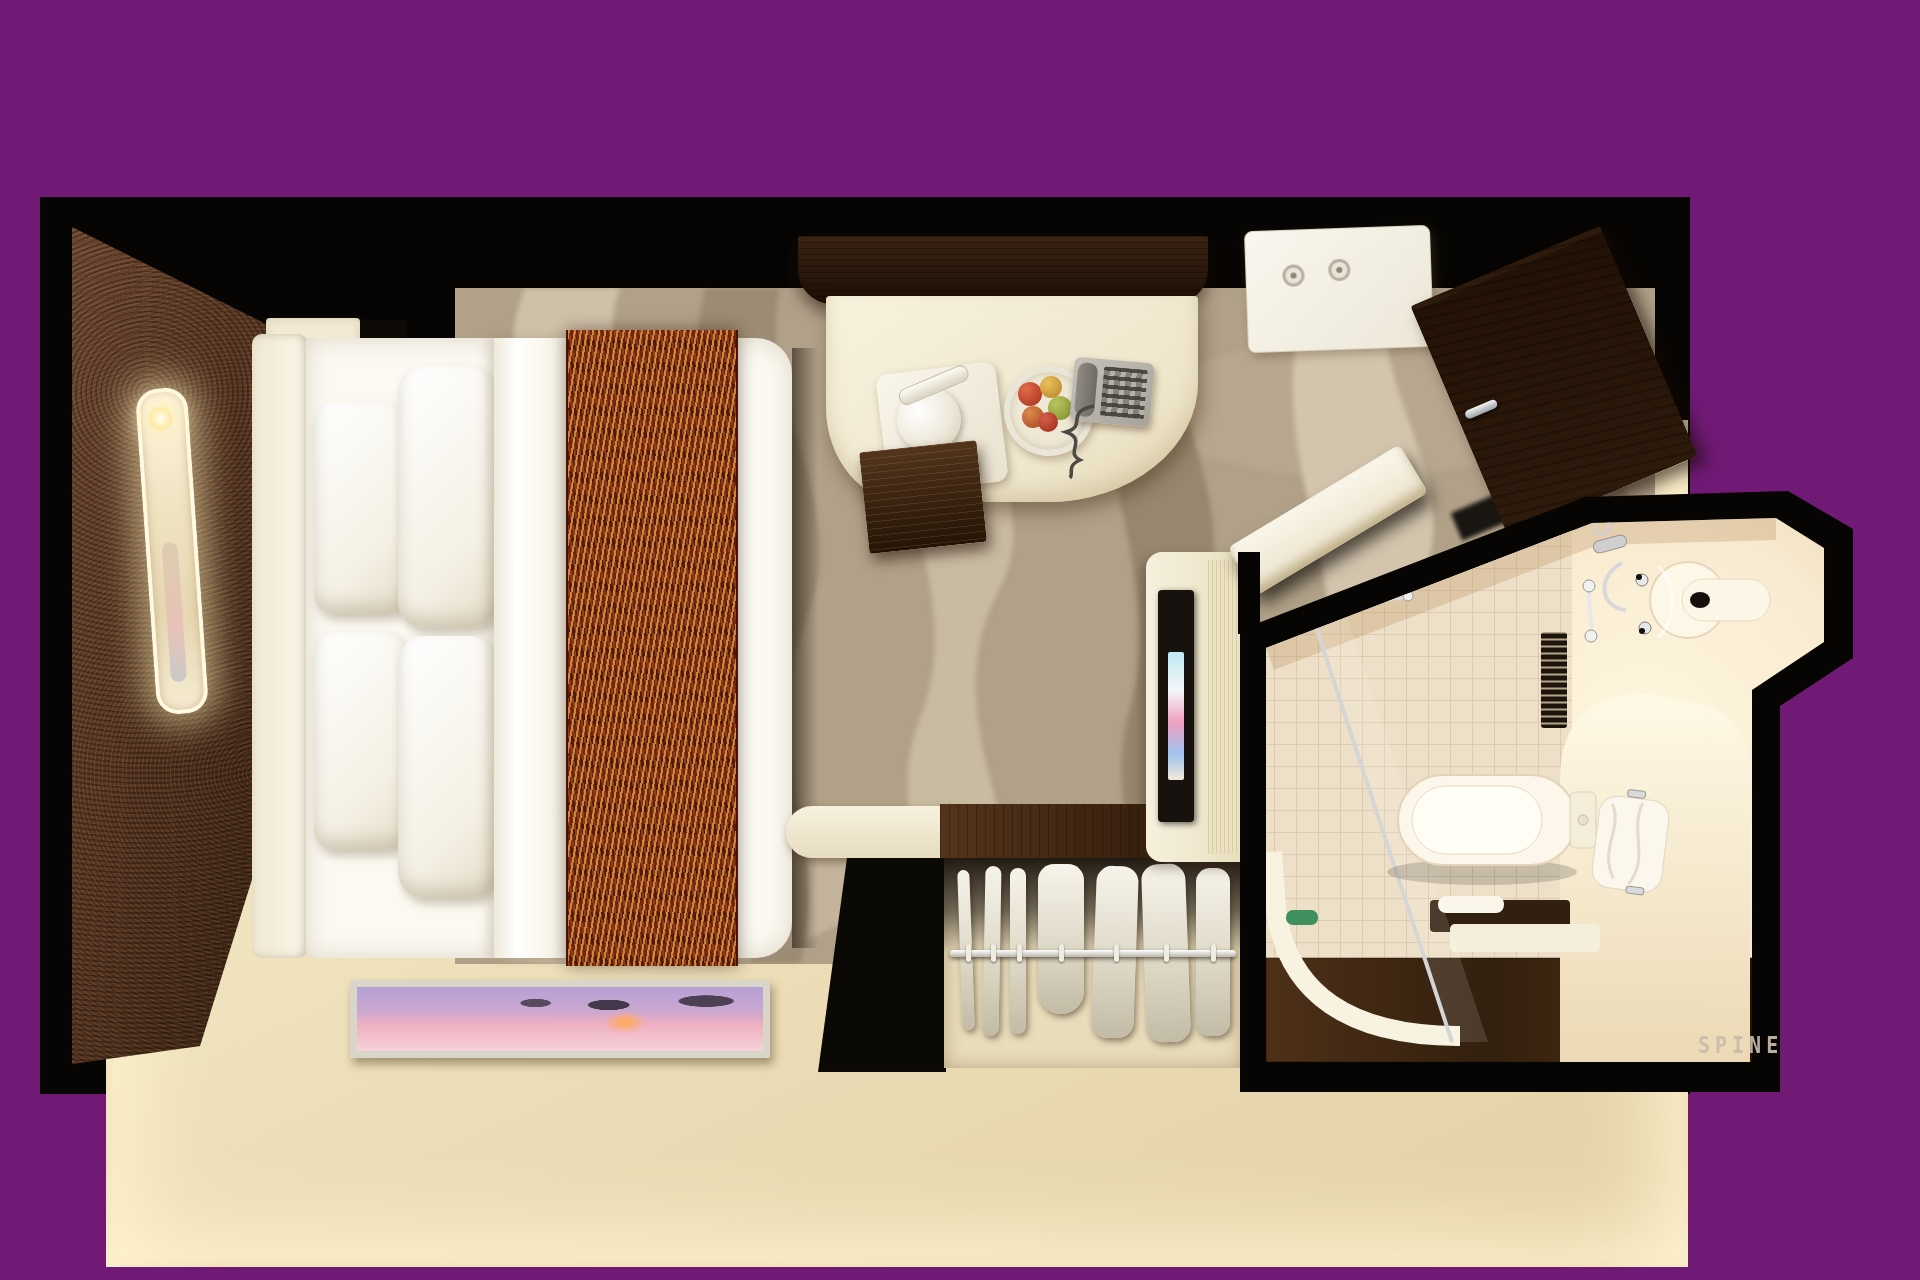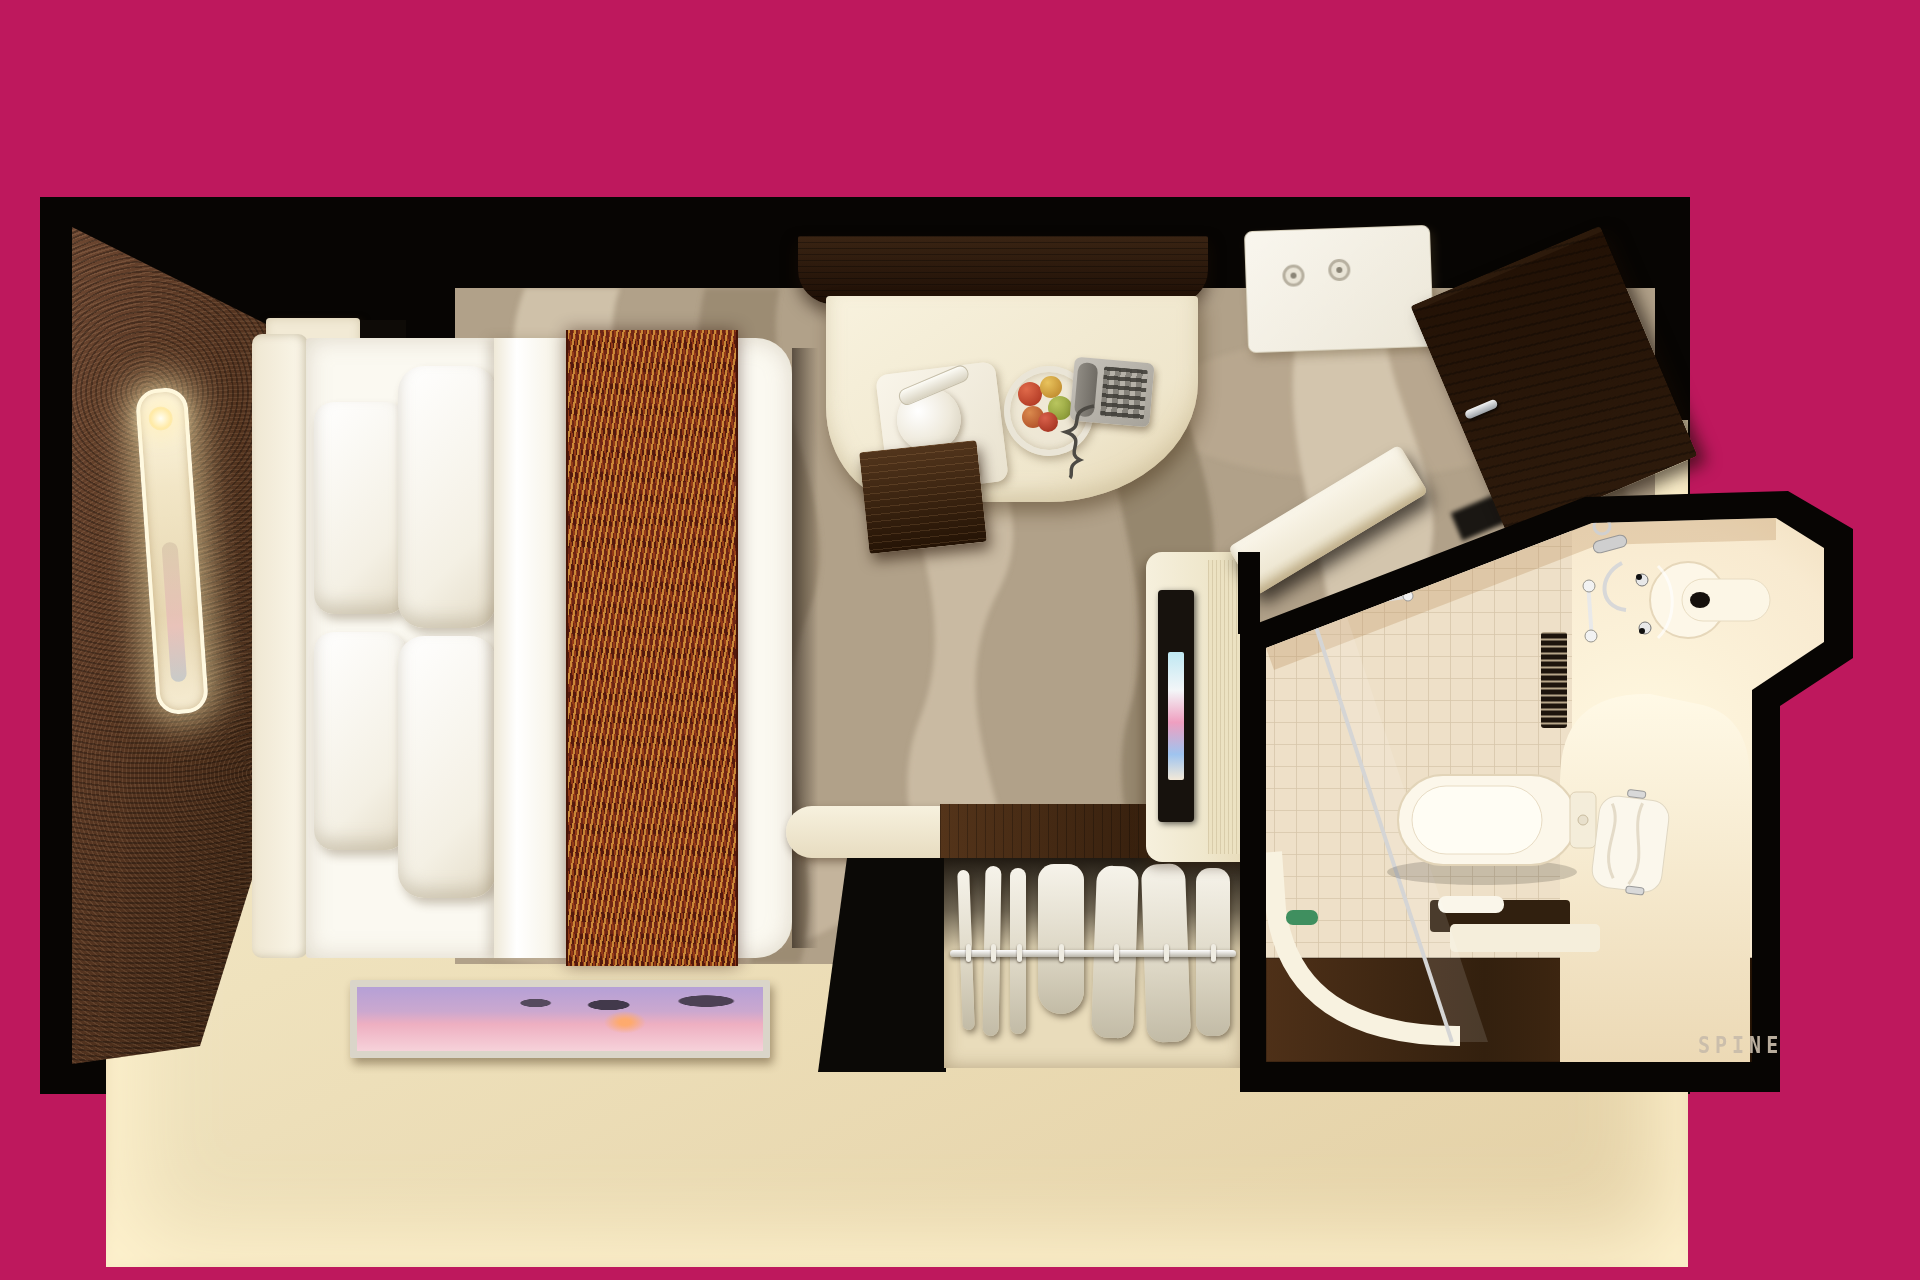--- a/index.html
+++ b/index.html
@@ -1,16 +1,16 @@
 <!DOCTYPE html>
 <html><head>
 <meta charset="utf-8">
 <style>
   html,body{margin:0;padding:0;background:#fff;}
-  .stage{position:relative;width:1920px;height:1280px;background:#be185d;overflow:hidden;
+  .stage{position:relative;width:1920px;height:1280px;background:#701a75;overflow:hidden;
          font-family:"Liberation Sans", sans-serif;}
   .abs{position:absolute;}
   
   .room-frame{left:40px;top:197px;width:1650px;height:897px;background:#070503;}
   .interior{left:66px;top:223px;width:1582px;height:847px;
     background:linear-gradient(155deg,#f6ecce 0%,#efe2bd 40%,#e3cfa4 100%);
     box-shadow:inset 0 0 90px 26px #fff3cf, inset 0 0 10px 2px #c9b186;}
   
   .brown-wall{left:66px;top:223px;width:270px;height:847px;
     background:

